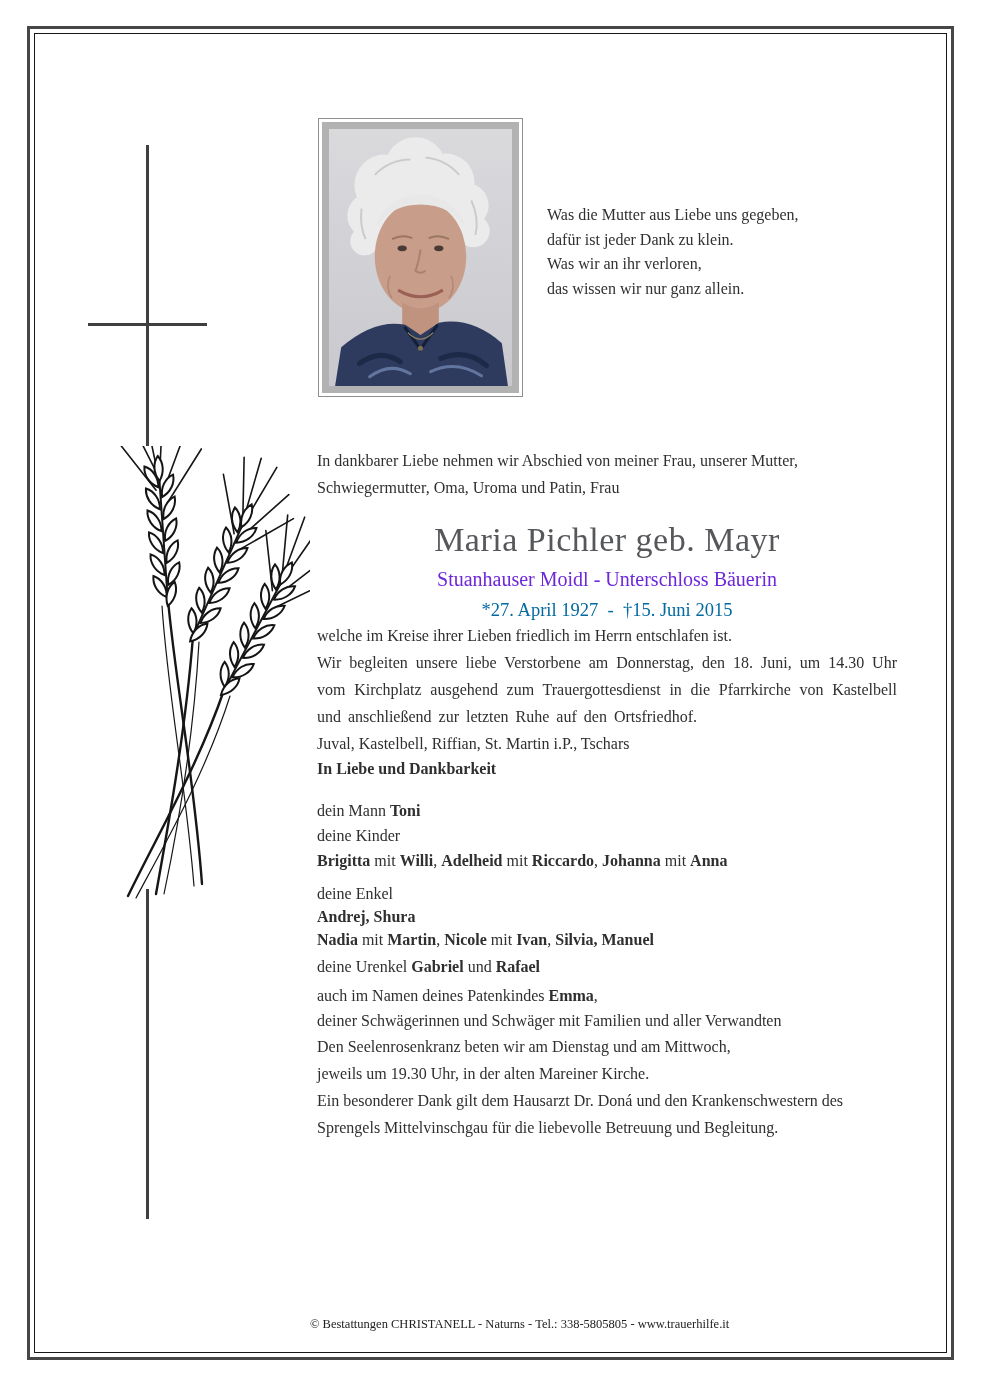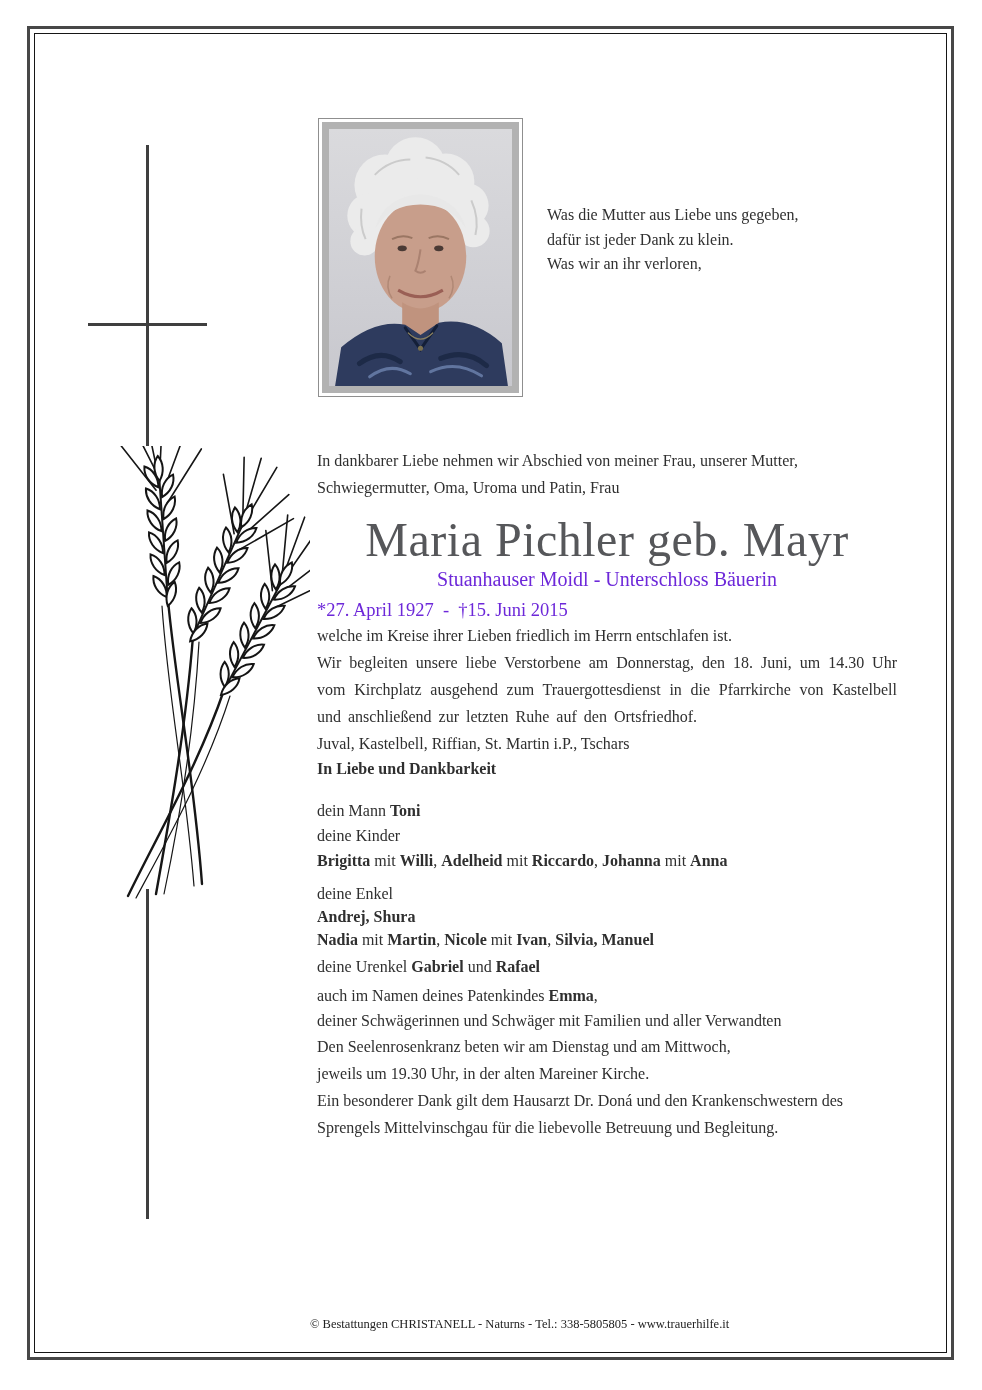--- a/index.html
+++ b/index.html
@@ -21,24 +21,24 @@
   .photo-frame{position:absolute;left:318px;top:118px;width:205px;height:279px;
     box-sizing:border-box;border:1px solid #8f8f8f;background:#fff;padding:3px;}
   .photo-mat{width:100%;height:100%;box-sizing:border-box;border:7px solid #b2b2b2;background:#d5d5d9;}
   .photo-mat svg{display:block;width:100%;height:100%;}
   
   .poem{position:absolute;left:547px;top:203px;width:330px;font-size:16px;line-height:24.5px;color:#303030;}
   .line{display:block;}
   
   .content{position:absolute;left:317px;top:447px;width:580px;font-size:16px;line-height:27px;}
   .content p{margin:0;}
-  .name{margin-top:17px;font-size:48px;line-height:44px;color:#56575a;font-weight:400;
+  .name{margin-top:17px;font-size:34px;line-height:44px;color:#56575a;font-weight:400;
     text-align:center;letter-spacing:0.5px;}
   .subtitle{margin-top:4px;font-size:20px;line-height:26px;text-align:center;color:#6d28d9;}
-  .dates{margin-top:6px;font-size:18.5px;line-height:24px;color:#6d28d9;}
+  .dates{margin-top:6px;font-size:18.5px;line-height:24px;text-align:center;color:#0369a1;}
   .passing{margin-top:25px;}
   .funeral{margin-top:16px;text-align:justify;word-spacing:3px;}
   .places{margin-top:2px;}
   .closing{margin-top:19px;line-height:24px;font-weight:bold;}
   .fam{line-height:24px;}
   .fam .b{font-weight:bold;}
   .fam-husband{margin-top:18px;}
   .fam-children{margin-top:0;line-height:25px;}
   .fam-enkel{margin-top:9px;line-height:23px;}
   .fam-urenkel{margin-top:4px;}
@@ -150,20 +150,21 @@
         </g>
         <circle cx="90" cy="215" r="2.5" fill="#7a7050"></circle>
       </svg>
     </div>
   </div>
 
   <div class="poem">
     <span class="line">Was die Mutter aus Liebe uns gegeben,</span>
     <span class="line">dafür ist jeder Dank zu klein.</span>
     <span class="line">Was wir an ihr verloren,</span>
+    <span class="line">das wissen wir nur ganz allein.</span>
   </div>
 
   <div class="content">
     <p class="intro">
       <span class="line">In dankbarer Liebe nehmen wir Abschied von meiner Frau, unserer Mutter,</span>
       <span class="line">Schwiegermutter, Oma, Uroma und Patin, Frau</span>
     </p>
     <div class="name">Maria Pichler geb. Mayr</div>
     <div class="subtitle">Stuanhauser Moidl - Unterschloss Bäuerin</div>
     <div class="dates">*27. April 1927&nbsp; - &nbsp;†15. Juni 2015</div>

